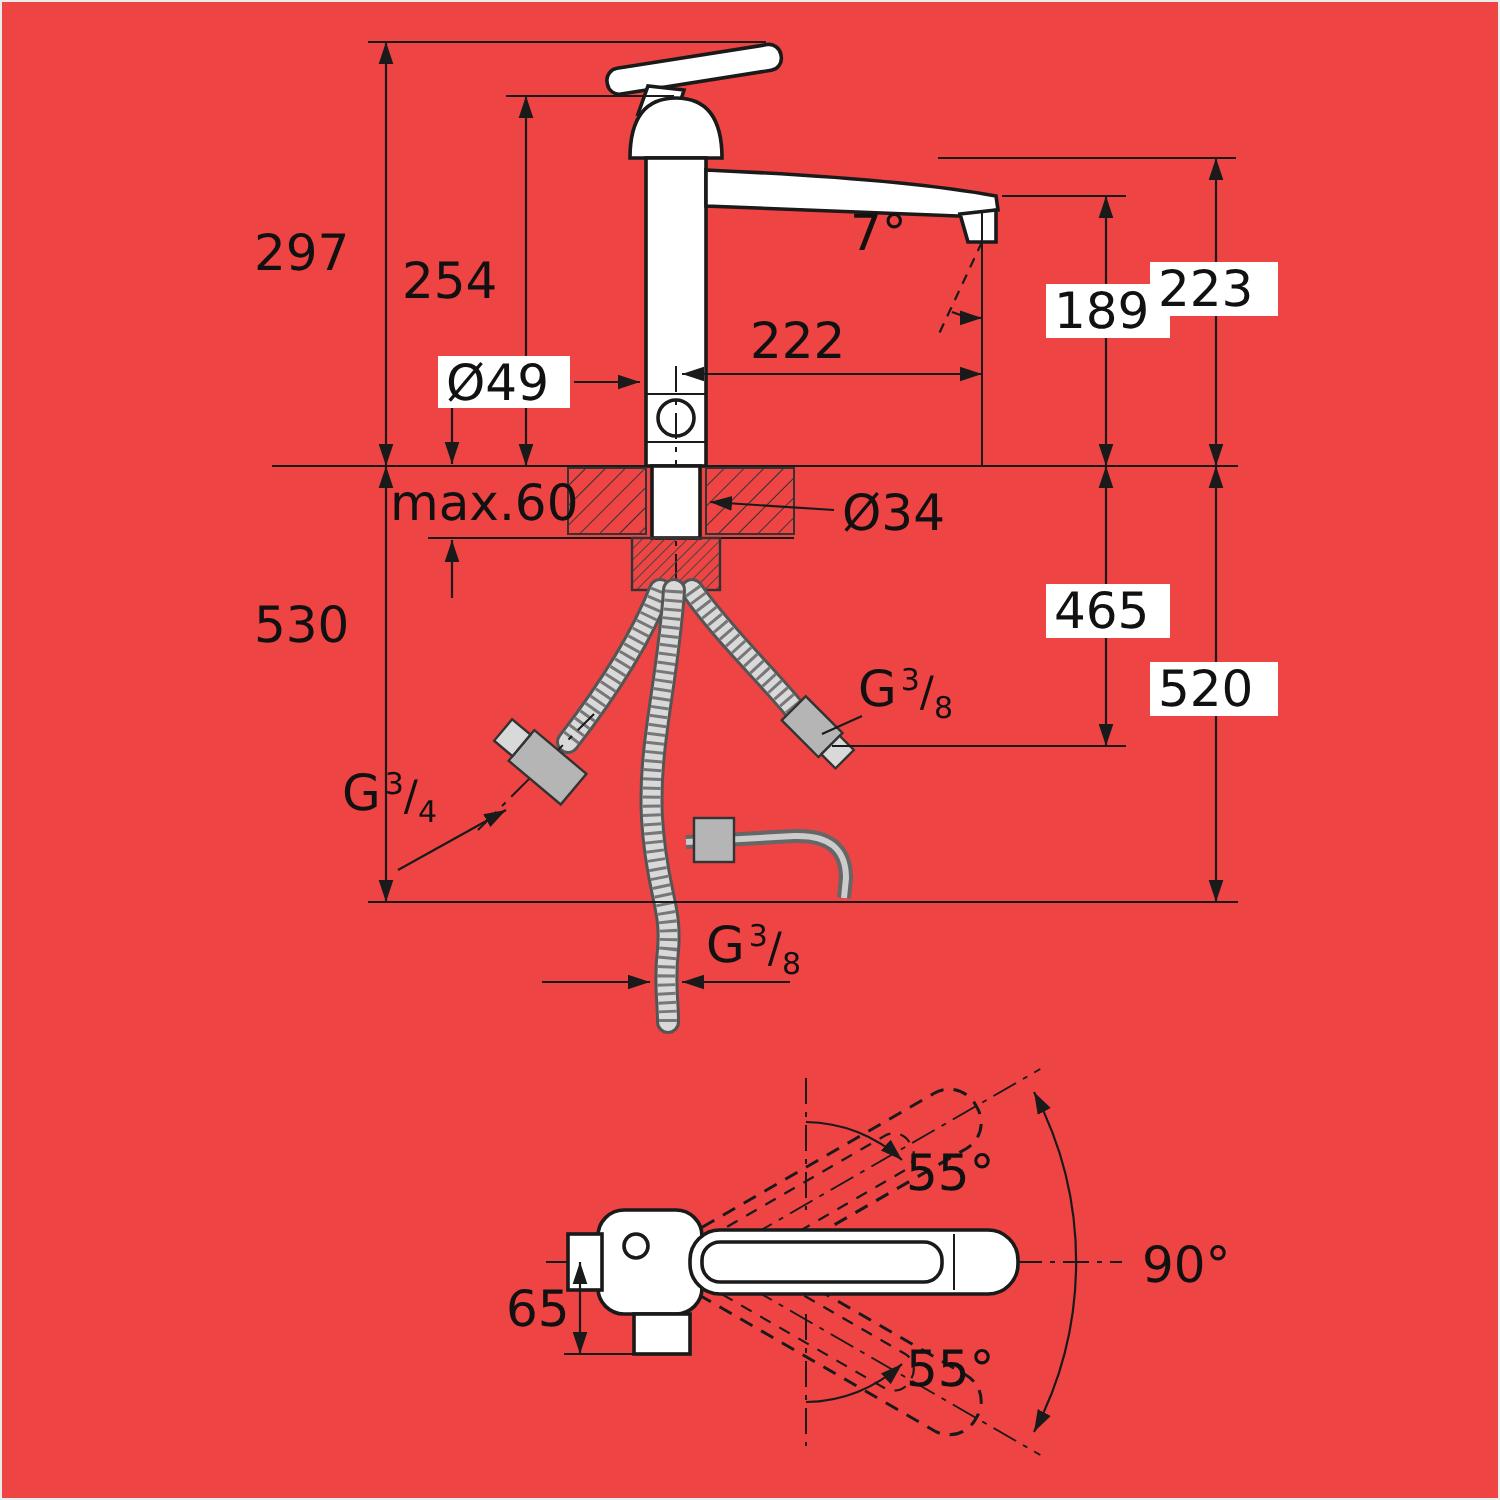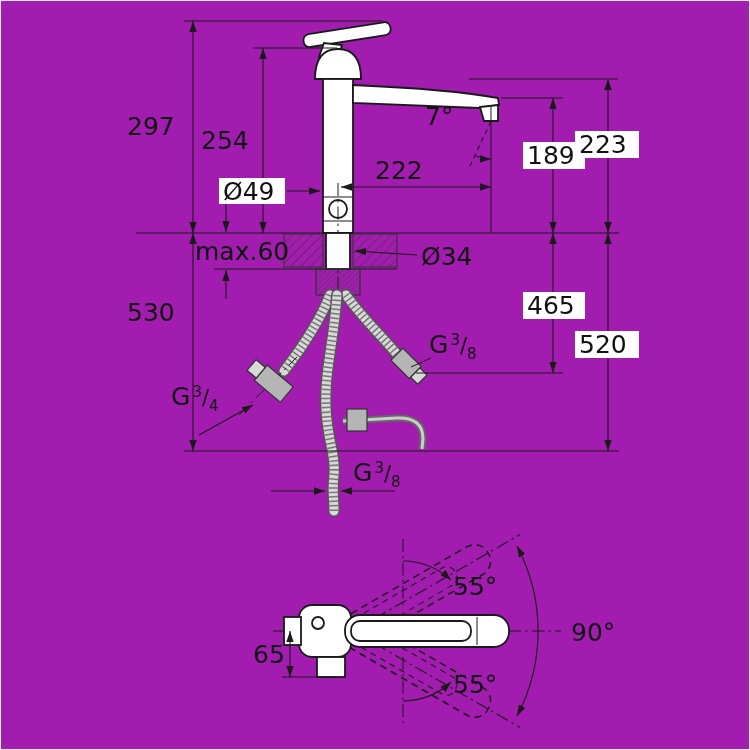--- a/index.html
+++ b/index.html
@@ -1,16 +1,16 @@
 <!DOCTYPE html>
 <html><head>
 <meta charset="utf-8">
 <style>
   html,body{margin:0;padding:0;background:#fff;}
-  #stage{width:750px;height:750px;position:relative;background:#a21caf;border:1px solid #ececec;box-sizing:border-box;font-family:"DejaVu Sans",sans-serif;}
+  #stage{width:750px;height:750px;position:relative;background:#ef4444;border:1px solid #ececec;box-sizing:border-box;font-family:"DejaVu Sans",sans-serif;}
   svg{display:block;}
   .oline{fill:none;stroke:#1a1a1a;stroke-width:1.8;}
   .fillw{fill:#ffffff;stroke:#1a1a1a;stroke-width:1.8;}
   .dim{stroke:#1a1a1a;stroke-width:1.1;fill:none;}
   .ext{stroke:#1a1a1a;stroke-width:1;fill:none;}
   .cdash{stroke:#1a1a1a;stroke-width:1;fill:none;stroke-dasharray:13 4 2.5 4;}
   .wdash{stroke:#1a1a1a;stroke-width:1.1;fill:none;stroke-dasharray:5 4;}
   .dashed{fill:none;stroke:#1a1a1a;stroke-width:1.5;stroke-dasharray:7 5;}
   .dashedthin{fill:none;stroke:#1a1a1a;stroke-width:1.1;stroke-dasharray:6 5;}
   .lbl{font-family:"DejaVu Sans",sans-serif;font-size:25px;fill:#111111;}

